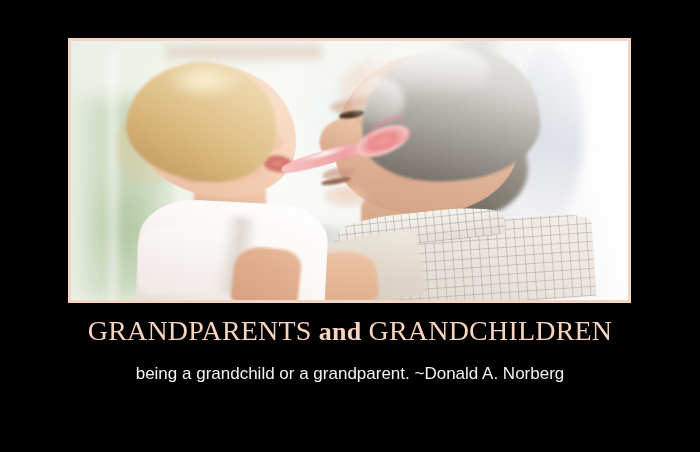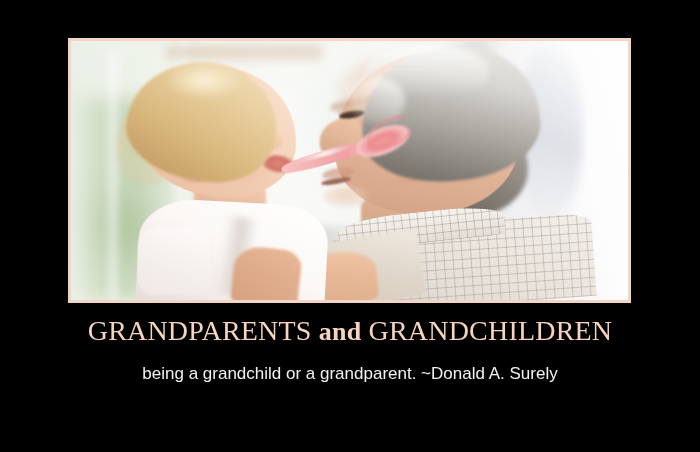--- a/index.html
+++ b/index.html
@@ -528,17 +528,17 @@
       <div class="layer" id="blower-highlight"></div>
 
       <div class="layer" id="photo-soften"></div>
     </div>
   </div>
 
   <div id="caption">
     <div id="poster-title"><span>GRANDPARENTS</span><span> </span><span class="emph">and</span><span> </span><span>GRANDCHILDREN</span></div>
 
     <div id="poster-quote">
-      <span class="quote-line">being a grandchild or a grandparent. ~Donald A. Surely</span>
+      <span class="quote-line">being a grandchild or a grandparent. ~Donald A. Norberg</span>
     </div>
   </div>
 
 </div>
 
 </body></html>

